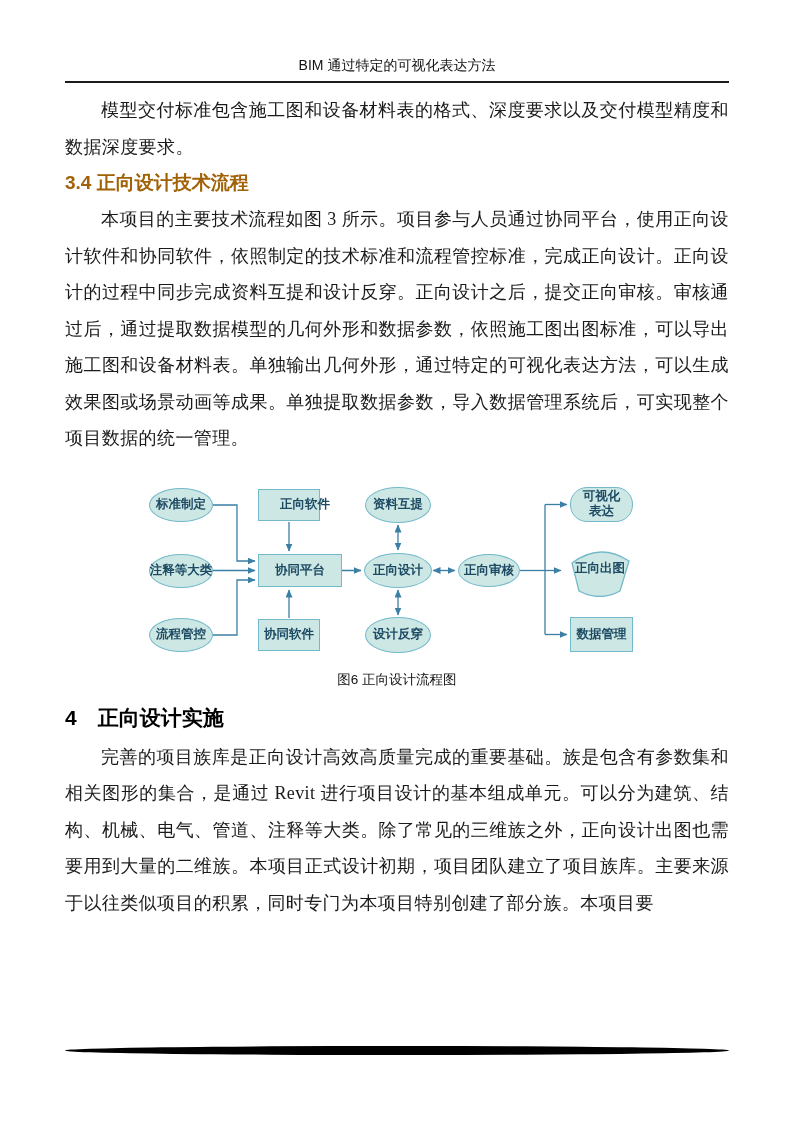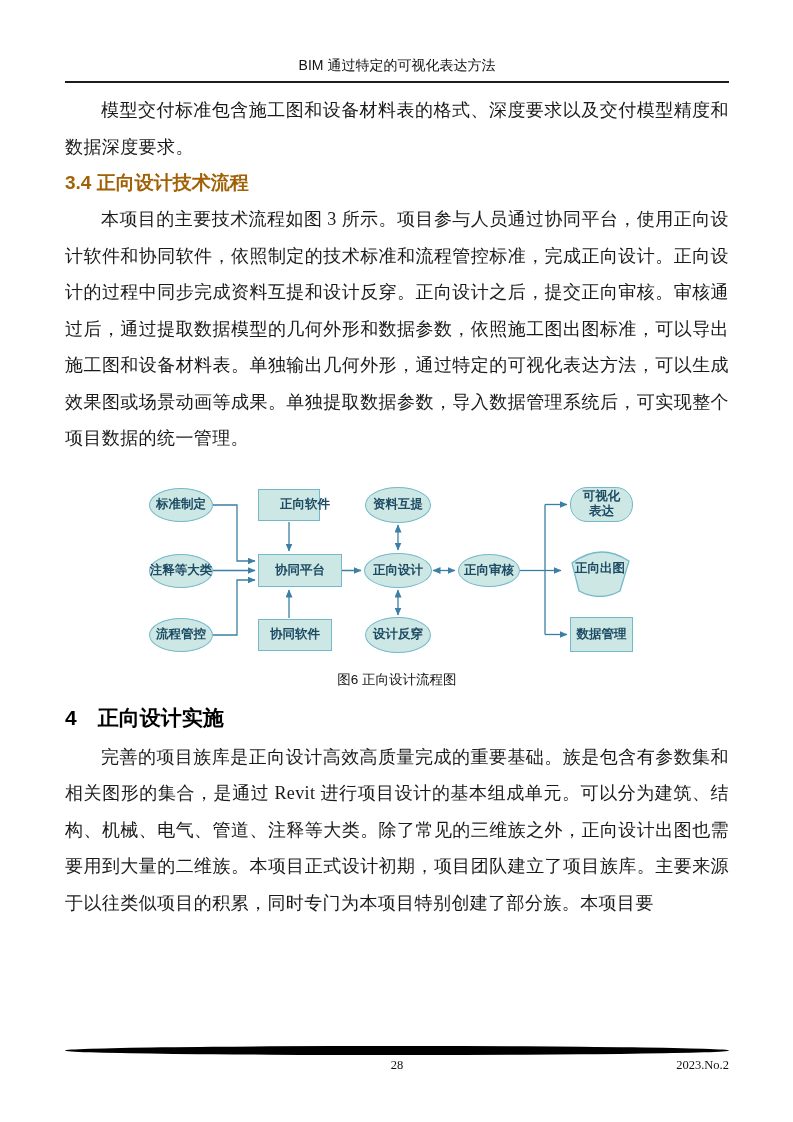--- a/index.html
+++ b/index.html
@@ -179,21 +179,21 @@
           <path d="M480,155.5 L502,155.5" marker-end="url(#arrow)"></path>
         </g>
       </svg>
 
       <div class="node ellipse" style="left:84px; top:9px; width:64px; height:34px;">标准制定</div>
       <div class="node ellipse" style="left:84px; top:75px; width:64px; height:34px;">注释等大类</div>
       <div class="node ellipse" style="left:84px; top:139px; width:64px; height:34px;">流程管控</div>
 
       <div class="node" style="left:193px; top:10px; width:62px; height:32px;padding-left:32px;">正向软件</div>
       <div class="node" style="left:193px; top:75px; width:84px; height:33px;">协同平台</div>
-      <div class="node" style="left:193px; top:140px; width:74px; height:32px;">协同软件</div>
+      <div class="node" style="left:193px; top:140px; width:62px; height:32px;">协同软件</div>
 
       <div class="node ellipse" style="left:300px; top:8px; width:66px; height:36px;">资料互提</div>
       <div class="node ellipse" style="left:299px; top:74px; width:68px; height:35px;">正向设计</div>
       <div class="node ellipse" style="left:300px; top:138px; width:66px; height:36px;">设计反穿</div>
 
       <div class="node ellipse" style="left:393px; top:75px; width:62px; height:33px;">正向审核</div>
 
       <div class="node" style="left:505px; top:8px; width:63px; height:35px;border-radius:17px;">
         <span>可视化</span>
         <span>表达</span>
@@ -211,18 +211,14 @@
 
     <div class="fig-caption">图6 正向设计流程图</div>
 
     <div class="h4">4　正向设计实施</div>
 
     <p class="body-par p4">完善的项目族库是正向设计高效高质量完成的重要基础。族是包含有参数集和相关图形的集合，是通过 Revit 进行项目设计的基本组成单元。可以分为建筑、结构、机械、电气、管道、注释等大类。除了常见的三维族之外，正向设计出图也需要用到大量的二维族。本项目正式设计初期，项目团队建立了项目族库。主要来源于以往类似项目的积累，同时专门为本项目特别创建了部分族。本项目要</p>
   </div>
 
   <div class="footer">
     <div class="footer-bar"></div>
-    <div class="footer-row">
-      <span class="footer-page">28</span>
-      <span class="footer-issue">2023.No.2</span>
-    </div>
   </div>
 </div>
 
 </body></html>

